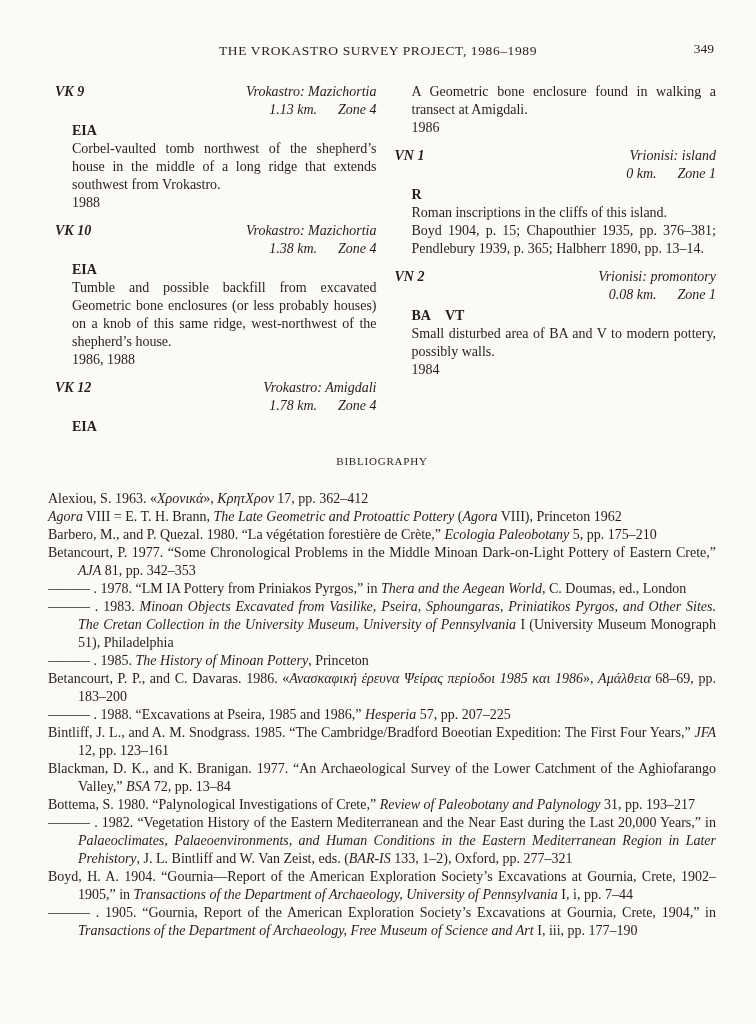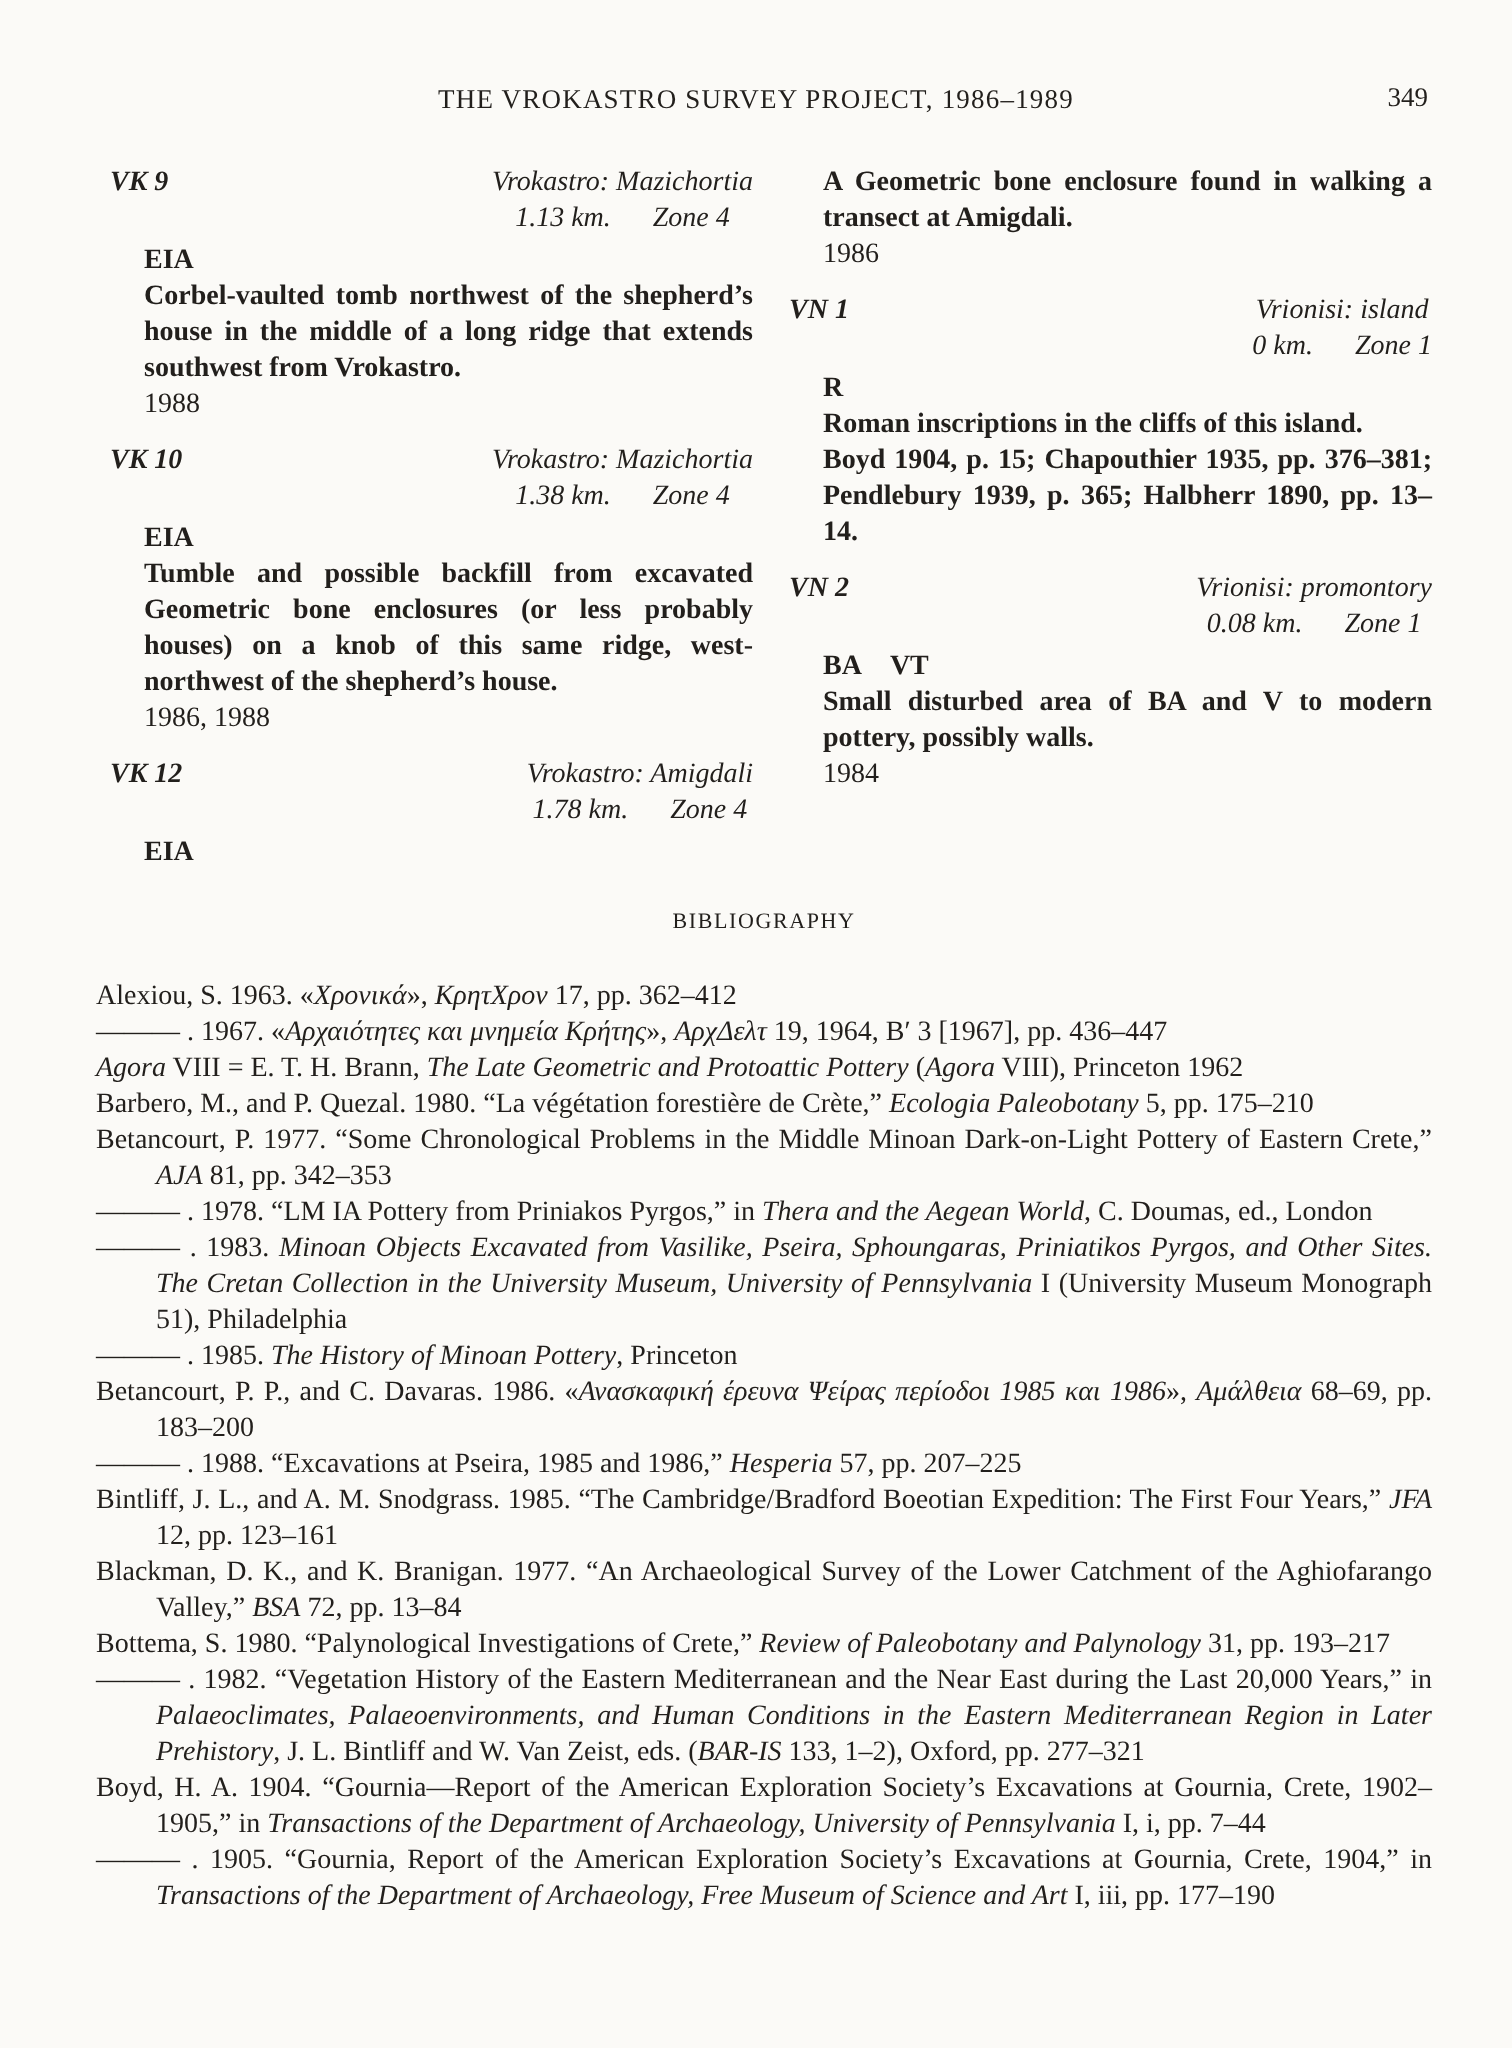--- a/index.html
+++ b/index.html
@@ -16,25 +16,25 @@
   .header { position: relative; padding-top: 41px; text-align: center; }
   .title { font-size: 13.5px; letter-spacing: 0.6px; display: inline-block; }
   .pagenum { position: absolute; top: 41px; right: 42px; font-size: 13.5px; }
   
   .columns { display: flex; gap: 18px; padding: 24px 40px 0 55px; }
   .col { width: 321.5px; font-size: 14px; line-height: 18px; }
   .entry { margin-top: 10px; }
   .col > .entry:first-child { margin-top: 0; }
   .entry-head { display: flex; justify-content: space-between; align-items: flex-start; font-style: italic; }
   .entry-id { font-weight: 700; white-space: nowrap; }
-  .entry-loc { text-align: center; }
+  .entry-loc { text-align: right; }
   .loc-site, .loc-line { display: block; }
   .zone { margin-left: 1.5em; }
   .periods { margin: 3px 0 0 17px; font-weight: bold; }
-  .desc { margin-left: 17px; text-align: justify; font-weight: bold; }
+  .desc { margin-left: 17px; text-align: justify; }
   .years { margin-left: 17px; }
   
   .bib-section { padding: 19px 40px 0 48px; }
   .bib-heading { font-size: 11px; font-weight: 400; text-align: center; letter-spacing: 0.8px; margin-bottom: 23px; }
   .bib-entry { font-size: 14px; line-height: 18px; text-align: justify; padding-left: 30px; text-indent: -30px; }
   .bib-entry i { font-style: italic; }
 </style>
 </head>
 <body>
 
@@ -122,21 +122,20 @@
     </div>
 
   </section>
 
   <section class="bib-section">
     <h2 class="bib-heading">BIBLIOGRAPHY</h2>
     <div>
 
         <p class="bib-entry">Alexiou, S. 1963. «<i>Χρονικά</i>», <i>ΚρητΧρον</i> 17, pp. 362–412</p>
 
-        <p class="bib-entry">——— . 1967. «<i>Αρχαιότητες και μνημεία Κρήτης</i>», <i>ΑρχΔελτ</i> 19, 1964, Β′ 3 [1967], pp. 436–447</p>
 
         <p class="bib-entry"><i>Agora</i> VIII = E. T. H. Brann, <i>The Late Geometric and Protoattic Pottery</i> (<i>Agora</i> VIII), Princeton 1962</p>
 
         <p class="bib-entry">Barbero, M., and P. Quezal. 1980. “La végétation forestière de Crète,” <i>Ecologia Paleobotany</i> 5, pp. 175–210</p>
 
         <p class="bib-entry">Betancourt, P. 1977. “Some Chronological Problems in the Middle Minoan Dark-on-Light Pottery of Eastern Crete,” <i>AJA</i> 81, pp. 342–353</p>
 
         <p class="bib-entry">——— . 1978. “LM IA Pottery from Priniakos Pyrgos,” in <i>Thera and the Aegean World</i>, C. Doumas, ed., London</p>
 
         <p class="bib-entry">——— . 1983. <i>Minoan Objects Excavated from Vasilike, Pseira, Sphoungaras, Priniatikos Pyrgos, and Other Sites. The Cretan Collection in the University Museum, University of Pennsylvania</i> I (University Museum Monograph 51), Philadelphia</p>

